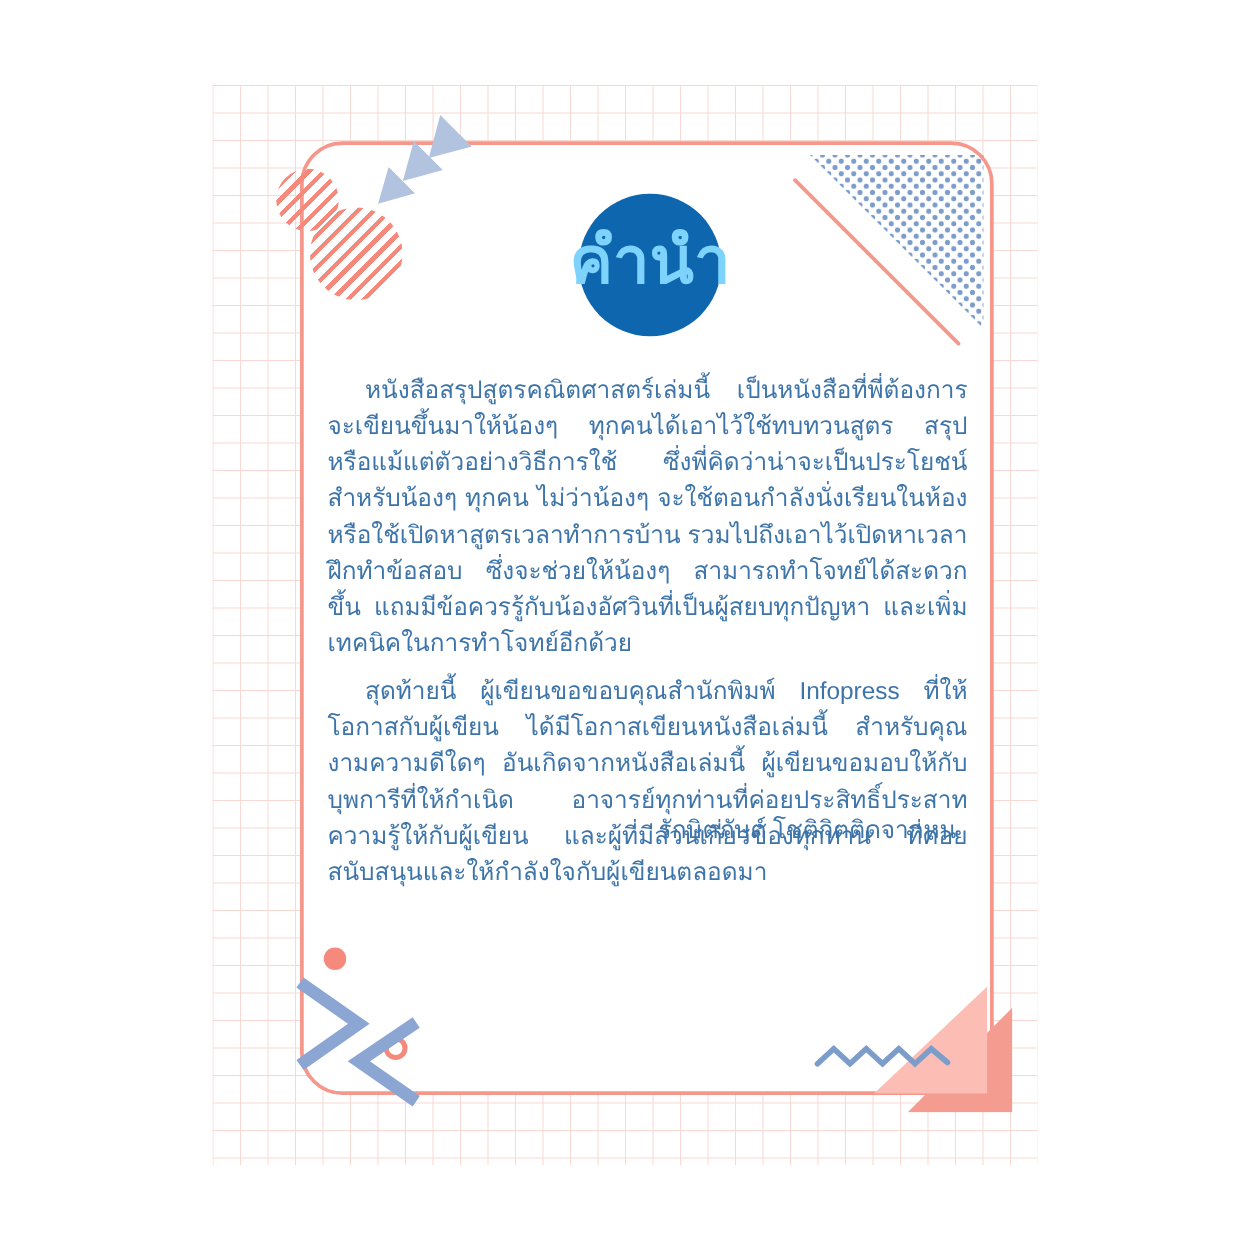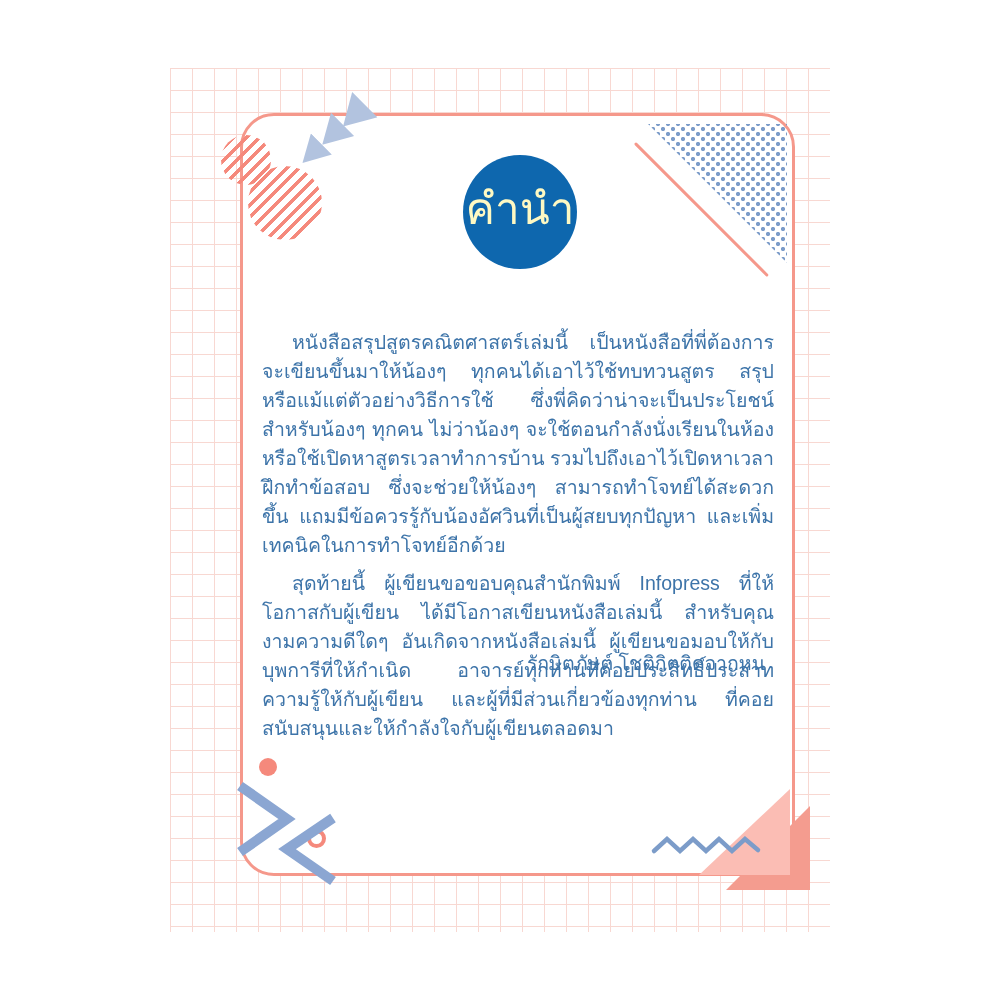--- a/index.html
+++ b/index.html
@@ -48,21 +48,21 @@
   }
   .circle-striped.small{left:221px;top:135px;width:50px;height:50px;}
   .circle-striped.large{left:248px;top:166px;width:74px;height:74px;}
   
   .title-circle{
     position:absolute;left:463px;top:155px;width:114px;height:114px;border-radius:50%;
     background:var(--accent_blue);display:flex;align-items:center;justify-content:center;
     z-index:3;
   }
   .title-circle span{
-    color:#fef9c3;font-size:44px;font-weight:normal;line-height:1;padding-bottom:6px;
+    color:#7dd3fc;font-size:52px;font-weight:bold;line-height:1;padding-bottom:6px;
   }
   
   .dots-triangle{
     position:absolute;left:648px;top:124px;width:139px;height:139px;
     clip-path:polygon(0 0,100% 0,100% 100%);
     background-image:
       radial-gradient(var(--dot_blue) 1.8px, transparent 2.4px),
       radial-gradient(var(--dot_blue) 1.8px, transparent 2.4px);
     background-size:10px 10px,10px 10px;
     background-position:0 0,5px 5px;
@@ -84,21 +84,21 @@
   }
   
   .tri-salmon{
     position:absolute;clip-path:polygon(100% 0,100% 100%,0 100%);z-index:2;
   }
   .tri-salmon.back{left:726px;top:806px;width:84px;height:84px;background:var(--salmon_tri_back);}
   .tri-salmon.front{left:699px;top:789px;width:91px;height:86px;background:var(--salmon_tri_front);}
   .line-art{position:absolute;left:0;top:0;width:1000px;height:1000px;z-index:2;pointer-events:none;}
   
   .content{
-    position:absolute;left:262px;top:328px;width:512px;z-index:3;
+    position:absolute;left:262px;top:298px;width:512px;z-index:3;
     color:var(--text_blue);font-size:19.5px;line-height:29px;text-align:justify;
   }
   .content p{margin:0;}
   .content p.indent{text-indent:30px;}
   .content p + p.indent{margin-top:9px;}
   .author-line{
     position:absolute;left:262px;top:648px;width:503px;z-index:3;
     color:var(--text_blue);font-size:19.5px;text-align:right;
   }
 </style>

